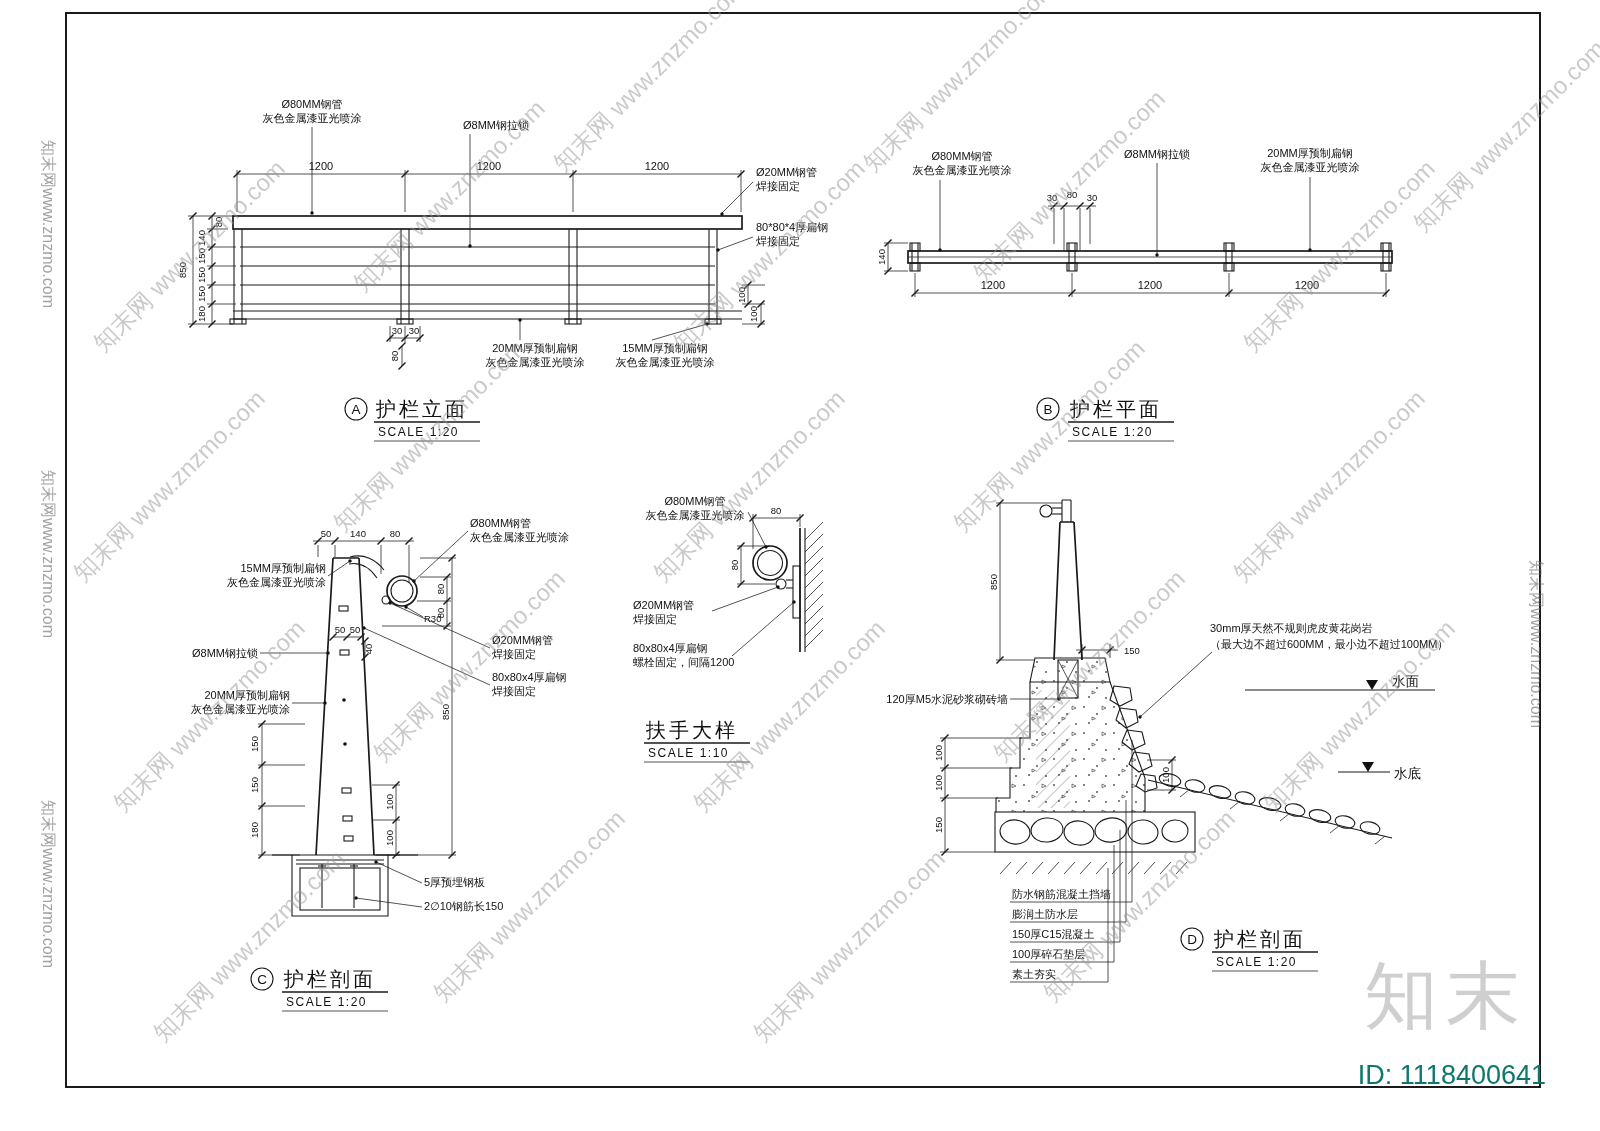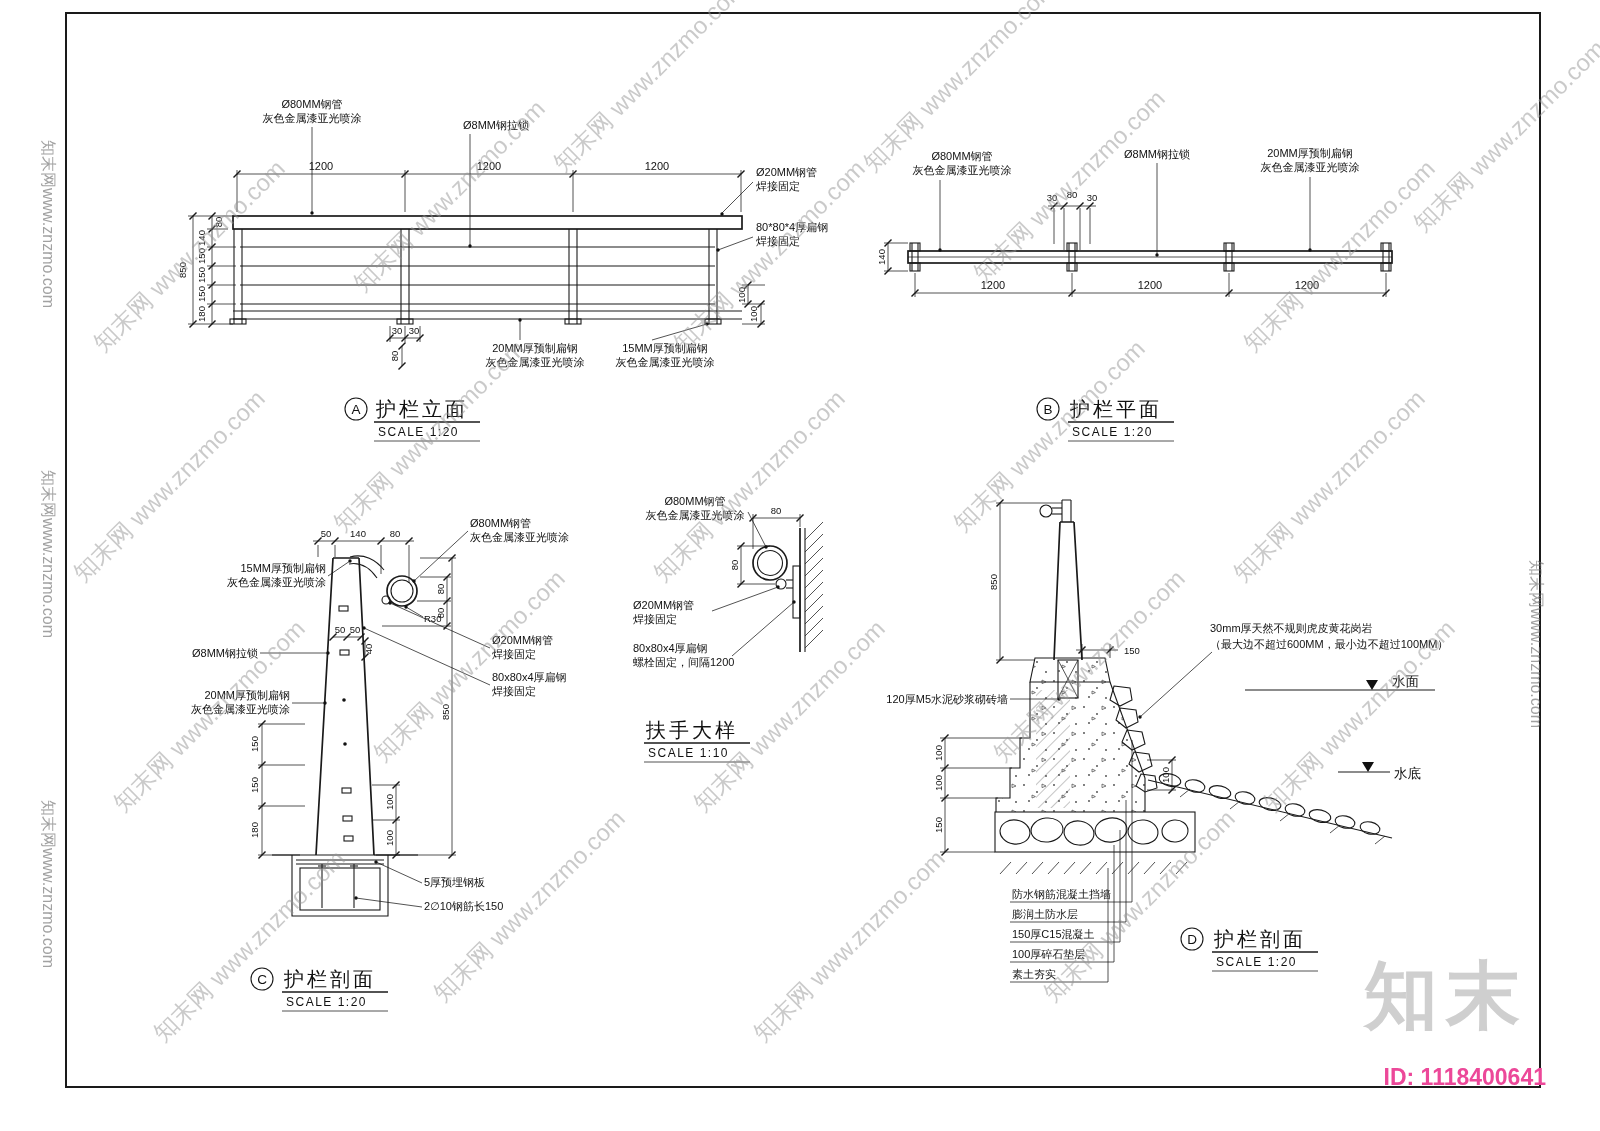--- a/index.html
+++ b/index.html
@@ -14,22 +14,22 @@
   .t9 {font-size:9.5px}
   .t13{font-size:13.5px}
   .tt {font-size:20px;letter-spacing:3px}
   .ts {font-size:12px;letter-spacing:1.5px}
   .mid{text-anchor:middle}.end{text-anchor:end}
   .conc{fill:url(#conc);stroke:none}
   .hat {fill:url(#hatch);stroke:none}
   .wm{position:absolute;left:0;top:0;width:1600px;height:1131px;pointer-events:none}
   .wm span{position:absolute;white-space:nowrap;font-size:24px;color:rgba(150,150,150,.5);transform:rotate(-45deg)}
   .wm span.v{transform:rotate(90deg);transform-origin:left top;font-size:16px;color:rgba(110,110,110,.65)}
-  .logo{position:absolute;right:72px;bottom:84px;font-size:74px;font-weight:bold;letter-spacing:8px;color:#cfcfcf}
-  .idlab{position:absolute;right:54px;bottom:40px;font-size:23px;font-weight:bold;color:#ec4899}
+  .logo{position:absolute;right:72px;bottom:84px;font-size:74px;font-weight:normal;letter-spacing:8px;color:#cfcfcf}
+  .idlab{position:absolute;right:54px;bottom:40px;font-size:27px;font-weight:normal;color:#0f766e}
 </style>
 </head>
 <body>
 
 <div class="page">
 <svg width="1600" height="1131" viewBox="0 0 1600 1131">
   <defs>
     <g id="tick">
           <line class="tk" x1="-3.5" y1="3.5" x2="3.5" y2="-3.5"></line>
         </g>

